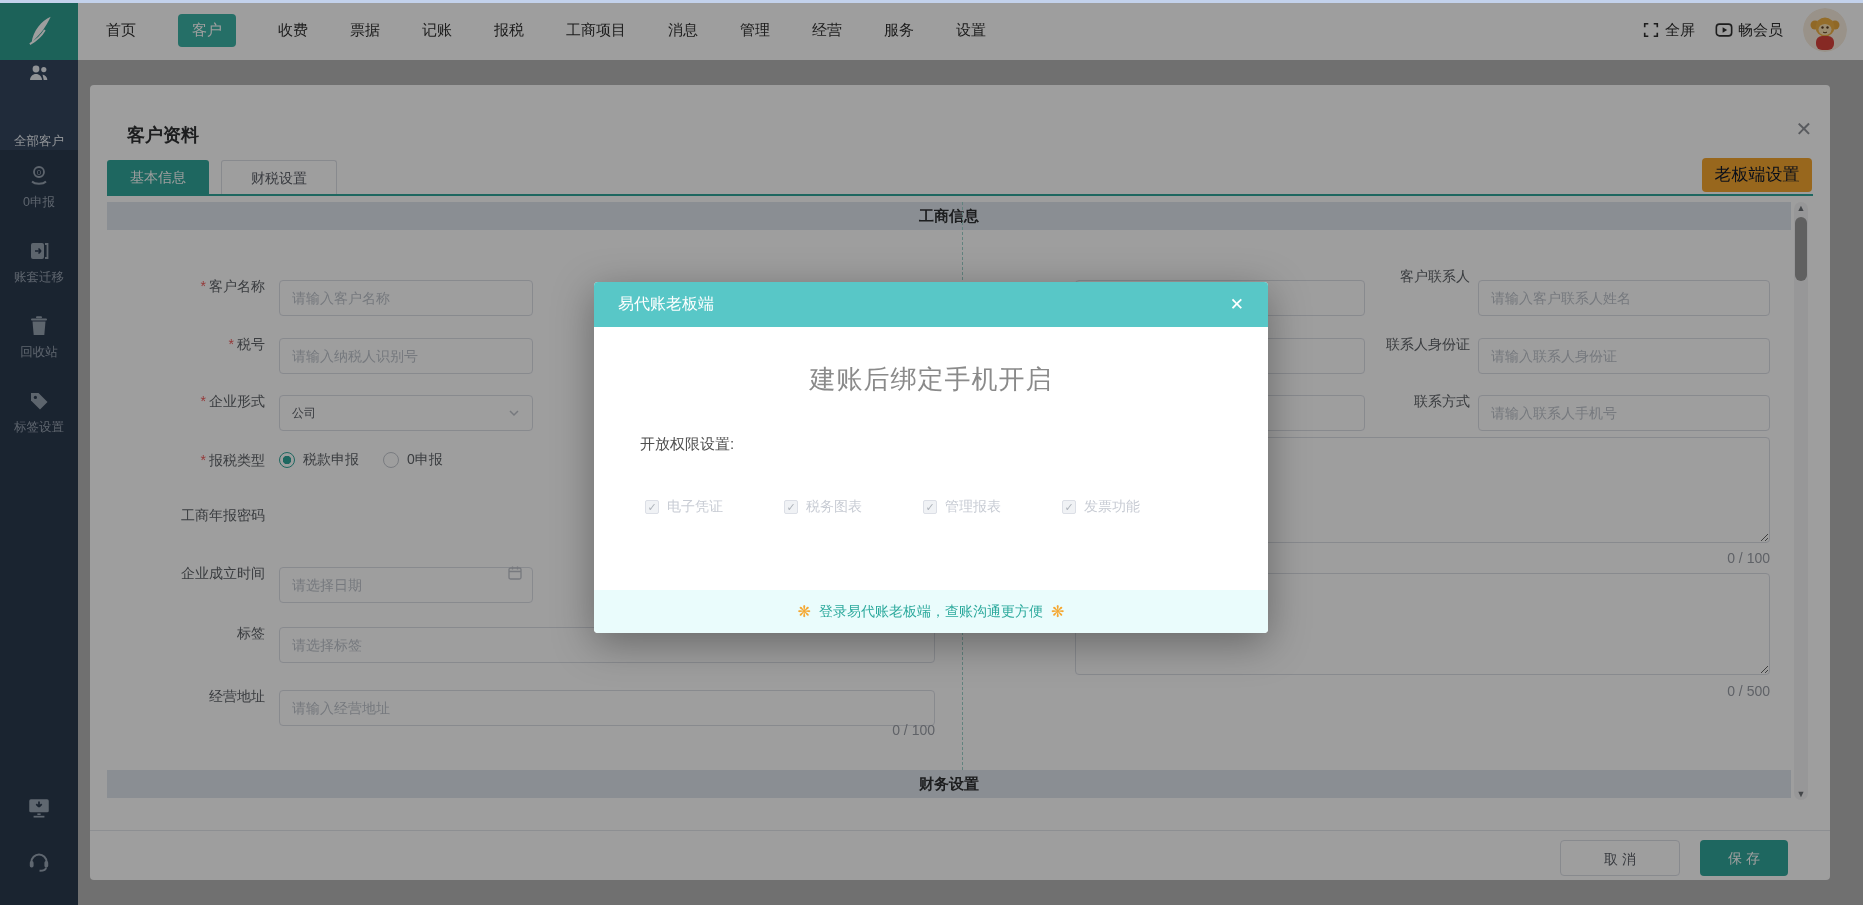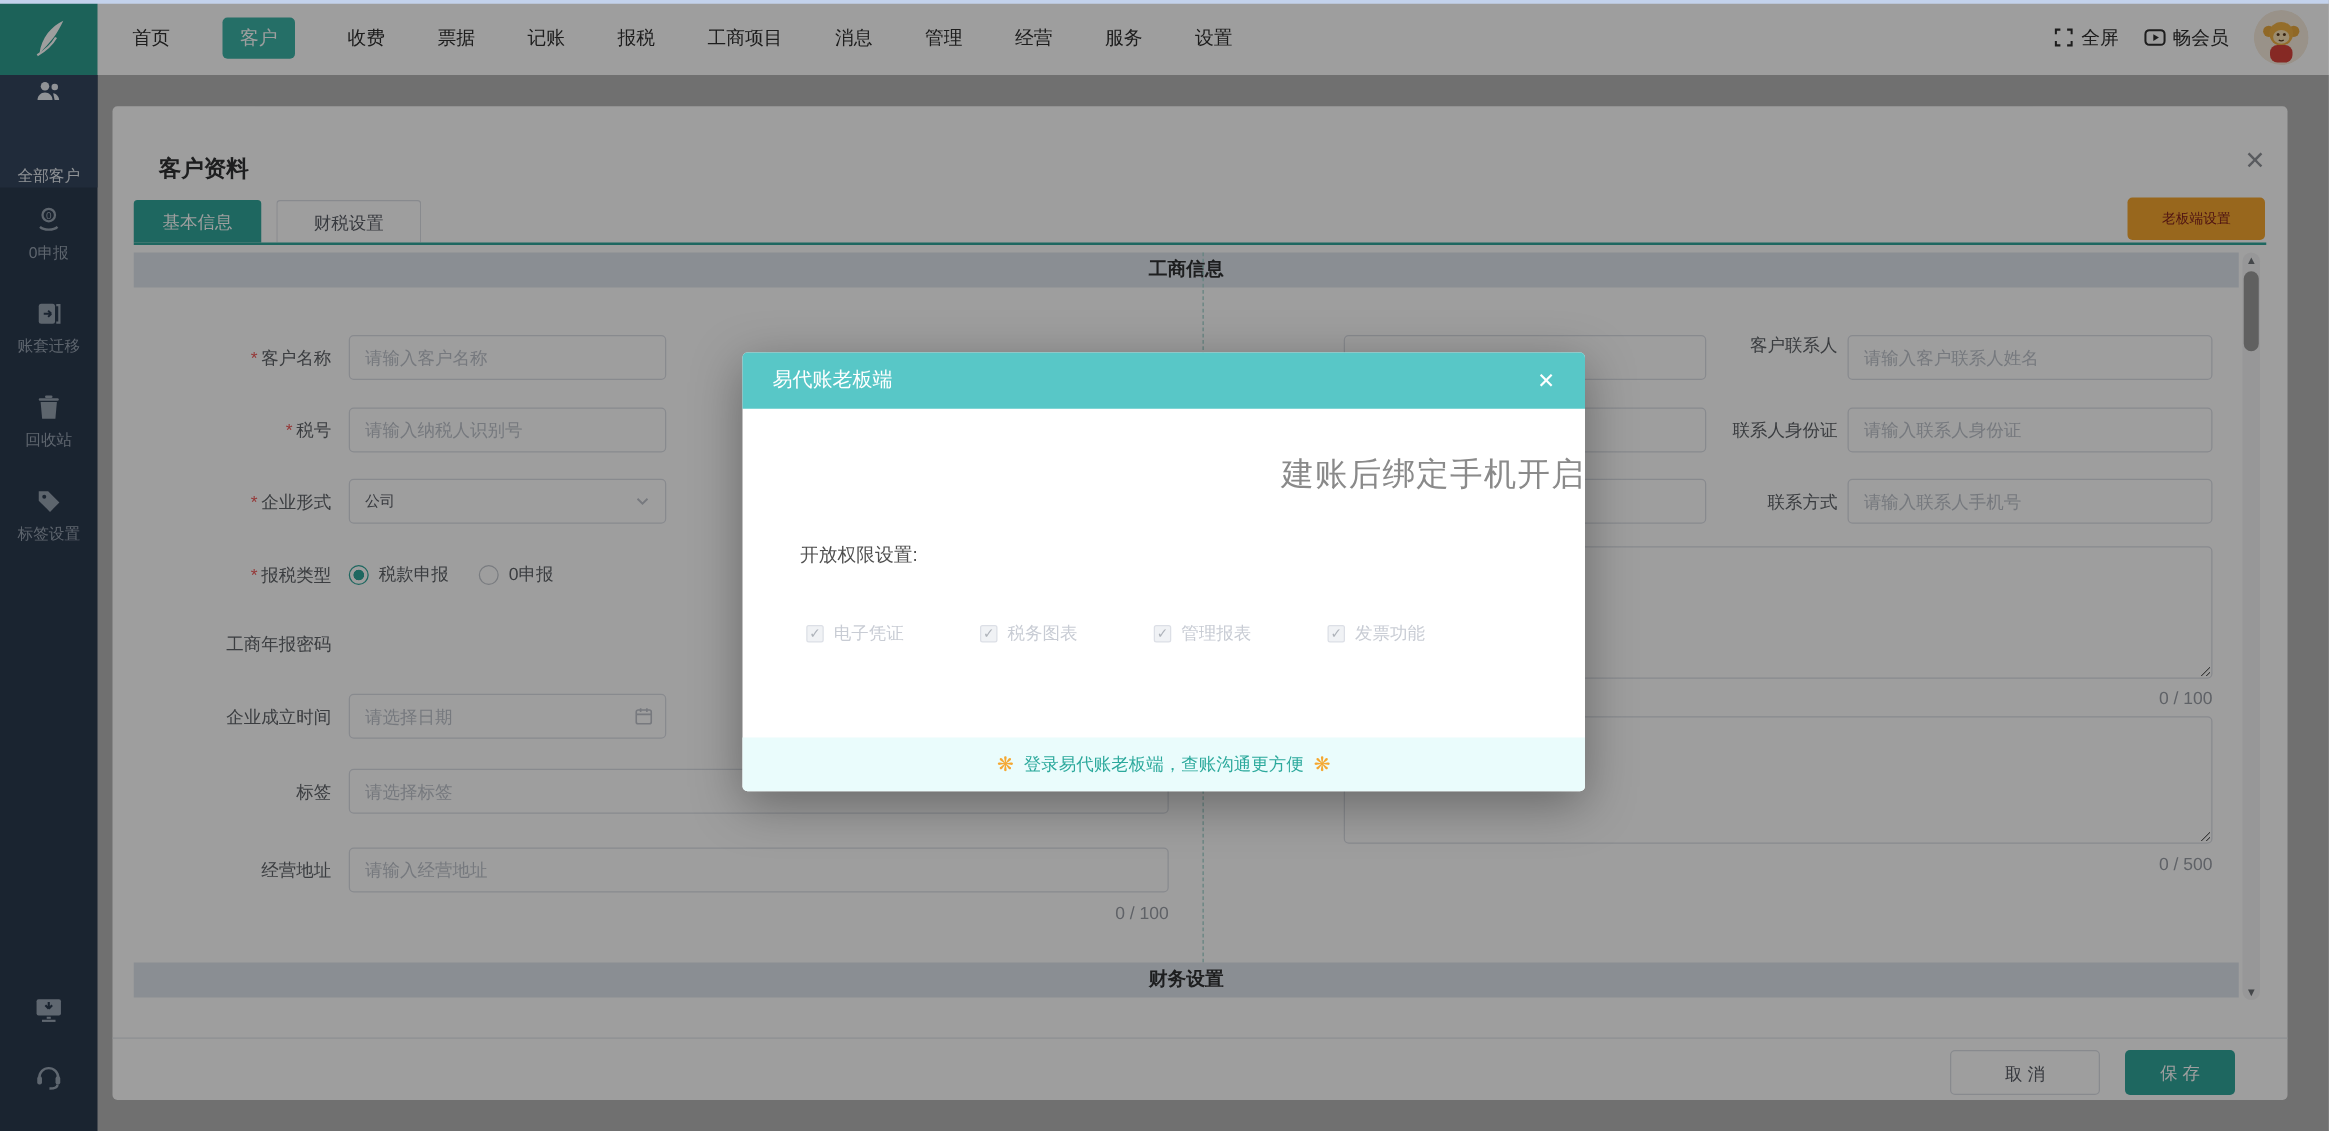--- a/index.html
+++ b/index.html
@@ -31,32 +31,32 @@
   .side-bottom svg { width:26px; height:26px; }
 
   
   #panel { left:90px; top:85px; width:1740px; height:795px; background:#ffffff; border-radius:4px; z-index:8; }
   #panel-title { left:37px; top:38px; font-size:18px; font-weight:bold; color:#303133; }
   #panel-close { left:1700px; top:30px; width:28px; height:28px; font-size:20px; color:#909399; text-align:center; line-height:28px; cursor:pointer; }
   .tab { top:75px; height:34px; font-size:14px; text-align:center; line-height:34px; cursor:pointer; border-radius:3px 3px 0 0; }
   #tab-basic { left:17px; width:102px; background:#31a79b; color:#fff; }
   #tab-tax { left:131px; width:116px; background:#fff; color:#5a5e66; border:1px solid #dcdfe6; border-bottom:none; }
   #tab-underline { left:17px; top:109px; width:1706px; height:2px; background:#31a79b; }
-  #boss-btn { left:1612px; top:73px; width:110px; height:34px; background:#f5a730; color:#7f1d1d; font-size:11px; text-align:center; line-height:34px; border-radius:4px; cursor:pointer; }
+  #boss-btn { left:1612px; top:73px; width:110px; height:34px; background:#f5a730; color:#0f172a; font-size:17px; text-align:center; line-height:34px; border-radius:4px; cursor:pointer; }
 
   .section-bar { left:17px; width:1684px; height:28px; background:#dfe6ee; color:#303133; font-size:15px; font-weight:bold; text-align:center; line-height:28px; }
   #bar-business { top:117px; }
   #bar-finance { top:685px; }
 
   .col-divider { left:872px; top:117px; width:0; height:568px; border-left:1px dashed #9fd4ce; }
 
   
   .f-label { font-size:14px; color:#5f6368; text-align:right; line-height:36px; white-space:nowrap; }
   .req { color:#f15d5d; margin-right:3px; }
-  .f-input { background:#fff; border:1px solid #dcdfe6; border-radius:4px; height:36px; font-size:14px; color:#333; padding:0 12px; outline:none; }
+  .f-input { background:#fff; border:1px solid #dcdfe6; border-radius:4px; height:36px; font-size:14px; color:#333; padding:0 12px; outline:none;margin-top:12px; }
   .f-input::placeholder { color:#bfc4cc; }
   .l-label { left:0px; width:175px; }
   .l-input { left:189px; width:254px; }
   .sel-box { display:flex; align-items:center; justify-content:space-between; cursor:pointer; }
   .sel-value { font-size:12px; color:#5a5e66; }
   .radio { display:inline-flex; align-items:center; gap:8px; cursor:pointer; font-size:14px; color:#5f6368; }
   .radio .dot { width:16px; height:16px; border-radius:50%; border:1px solid #c4c8cf; background:#fff; }
   .radio.checked .dot { border-color:#31a79b; background:radial-gradient(circle,#31a79b 0 4px,#fff 4.5px); }
   .counter { font-size:14px; color:#9a9ea6; text-align:right; }
   .cal-ico { position:absolute; right:10px; top:10px; width:16px; height:16px; }
@@ -79,21 +79,21 @@
   #btn-save { left:1610px; width:88px; background:#31a79b; color:#fff; }
 
   
   #dim { left:0; top:0; width:1863px; height:905px; background:rgba(0,0,0,0.38); z-index:50; }
 
   
   #modal { left:594px; top:282px; width:674px; height:351px; background:#fff; border-radius:4px; z-index:100; box-shadow:0 10px 40px rgba(0,0,0,.35); }
   #modal-header { left:0; top:0; width:674px; height:45px; background:#58c7c7; border-radius:4px 4px 0 0; display:flex; align-items:center; justify-content:space-between; padding:0 24px; }
   #modal-title { color:#fff; font-size:16px; }
   #modal-close { color:#fff; font-size:17px; cursor:pointer; }
-  #modal-h1 { left:0; top:80px; width:674px; text-align:right; font-size:26px; color:#8a8a8a; letter-spacing:1px; }
+  #modal-h1 { left:0; top:80px; width:674px; text-align:center; font-size:26px; color:#8a8a8a; letter-spacing:1px; }
   #perm-label { left:46px; top:153px; font-size:15px; color:#4f4f4f; }
   #perm-row { left:51px; top:216px; display:flex; gap:61px; }
   .chk { display:flex; align-items:center; gap:8px; }
   .chk .box { width:14px; height:14px; border:1px solid #dcdfe6; border-radius:2px; background:#f0f2f5; color:#aeb3ba; font-size:11px; line-height:13px; text-align:center; }
   .chk .lab { font-size:14px; color:#c8ccd4; }
   #modal-footer { left:0; top:308px; width:674px; height:43px; background:#eafcfc; border-radius:0 0 4px 4px; display:flex; align-items:center; justify-content:center; gap:8px; }
   #modal-link { font-size:14px; color:#2ca99c; cursor:pointer; }
   .confetti { color:#f5a730; font-size:16px; }
 </style>
 </head>

